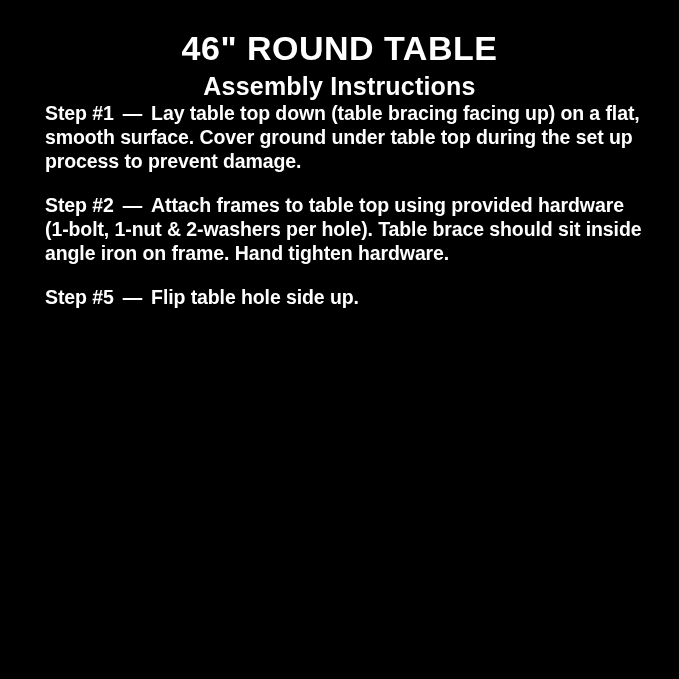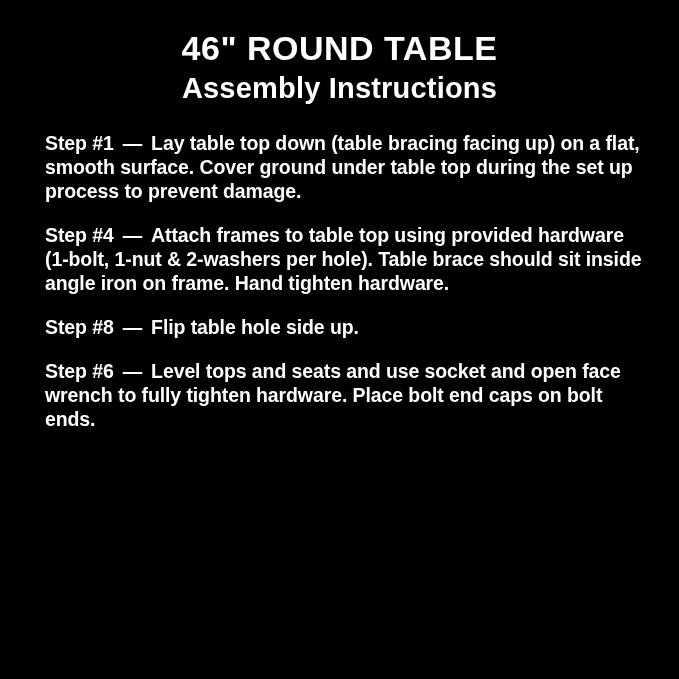--- a/index.html
+++ b/index.html
@@ -31,28 +31,27 @@
   .title {
     margin: 0;
     font-size: 34px;
     line-height: 1.1;
     font-weight: bold;
     letter-spacing: 0.5px;
     color: #ffffff;
   }
   .subtitle {
     margin: 6px 0 0 0;
-    font-size: 29px;
+    font-size: 25px;
     line-height: 1.1;
     font-weight: bold;
     letter-spacing: 0.2px;
     color: #ffffff;
   }
   .steps {
-    margin-top: 26px;
     max-width: 605px;
   }
   .step {
     margin: 0 0 20px 0;
     font-size: 19.5px;
     line-height: 24px;
     font-weight: bold;
     letter-spacing: -0.1px;
     color: #ffffff;
   }
@@ -71,27 +70,24 @@
     <h2 class="subtitle">Assembly Instructions</h2>
   </div>
 
   <div class="steps">
 
     <p class="step">
       <span>Step #1</span><span class="sep">—</span><span>Lay table top down (table bracing facing up) on a flat, smooth surface. Cover ground under table top during the set up process to prevent damage.</span>
     </p>
 
     <p class="step">
-      <span>Step #4</span><span class="sep">—</span><span>Attach frames to table top using provided hardware (1-bolt, 1-nut &amp; 2-washers per hole). Table brace should sit inside angle iron on frame. Hand tighten hardware.</span>
+      <span>Step #2</span><span class="sep">—</span><span>Attach frames to table top using provided hardware (1-bolt, 1-nut &amp; 2-washers per hole). Table brace should sit inside angle iron on frame. Hand tighten hardware.</span>
     </p>
 
 
 
     <p class="step">
-      <span>Step #8</span><span class="sep">—</span><span>Flip table hole side up.</span>
+      <span>Step #5</span><span class="sep">—</span><span>Flip table hole side up.</span>
     </p>
 
-    <p class="step">
-      <span>Step #6</span><span class="sep">—</span><span>Level tops and seats and use socket and open face wrench to fully tighten hardware. Place bolt end caps on bolt ends.</span>
-    </p>
 
   </div>
 </div>
 
 </body></html>

